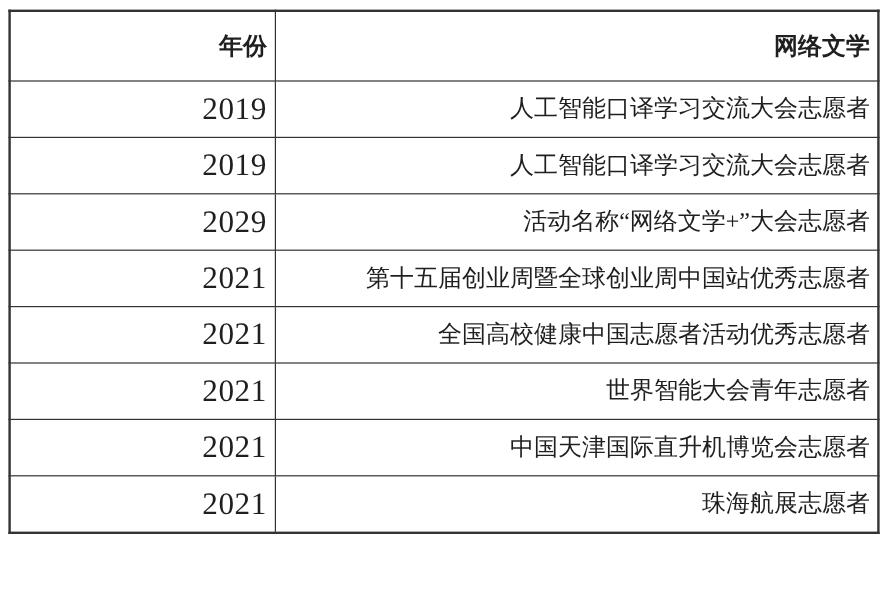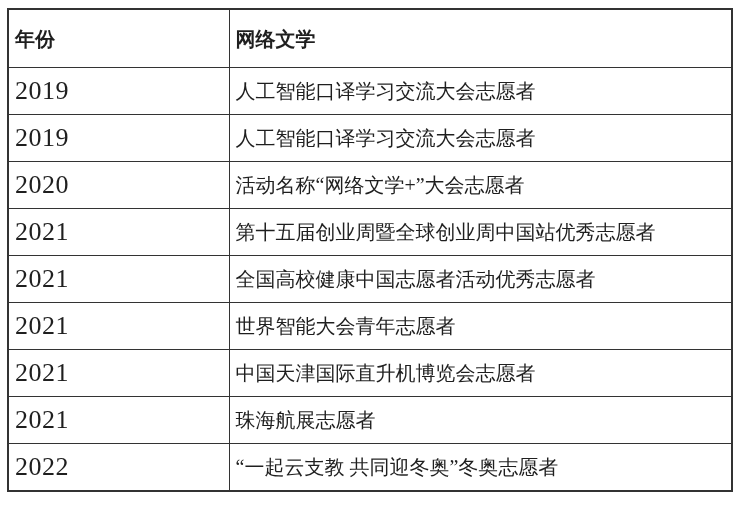--- a/index.html
+++ b/index.html
@@ -23,21 +23,21 @@
     width: 726px;
     border-collapse: collapse;
     table-layout: fixed;
     border: 2px solid var(--border-color, #333333);
     color: var(--text-color, #1f1f1f);
   }
   col.col-year { width: 221px; }
   col.col-activity { width: auto; }
   .awards-table th, .awards-table td {
     border: 1px solid var(--border-color, #333333);
-    text-align: left;
+    text-align: right;
     vertical-align: middle;
     padding: 0 6px;
     font-size: 20px;
     line-height: 1.2;
     overflow: hidden;
     white-space: nowrap;
   }
   .awards-table thead th {
     height: 57px;
     font-weight: bold;
@@ -70,21 +70,21 @@
     <tbody>
       <tr class="data-row">
         <td class="year-cell">2019</td>
         <td class="activity-cell">人工智能口译学习交流大会志愿者</td>
       </tr>
       <tr class="data-row">
         <td class="year-cell">2019</td>
         <td class="activity-cell">人工智能口译学习交流大会志愿者</td>
       </tr>
       <tr class="data-row">
-        <td class="year-cell">2020</td>
+        <td class="year-cell">2029</td>
         <td class="activity-cell">活动名称“网络文学+”大会志愿者</td>
       </tr>
       <tr class="data-row">
         <td class="year-cell">2021</td>
         <td class="activity-cell">第十五届创业周暨全球创业周中国站优秀志愿者</td>
       </tr>
       <tr class="data-row">
         <td class="year-cell">2021</td>
         <td class="activity-cell">全国高校健康中国志愿者活动优秀志愿者</td>
       </tr>
@@ -93,19 +93,15 @@
         <td class="activity-cell">世界智能大会青年志愿者</td>
       </tr>
       <tr class="data-row">
         <td class="year-cell">2021</td>
         <td class="activity-cell">中国天津国际直升机博览会志愿者</td>
       </tr>
       <tr class="data-row">
         <td class="year-cell">2021</td>
         <td class="activity-cell">珠海航展志愿者</td>
       </tr>
-      <tr class="data-row">
-        <td class="year-cell">2022</td>
-        <td class="activity-cell">“一起云支教 共同迎冬奥”冬奥志愿者</td>
-      </tr>
     </tbody>
   </table>
 </div>
 
 </body></html>

